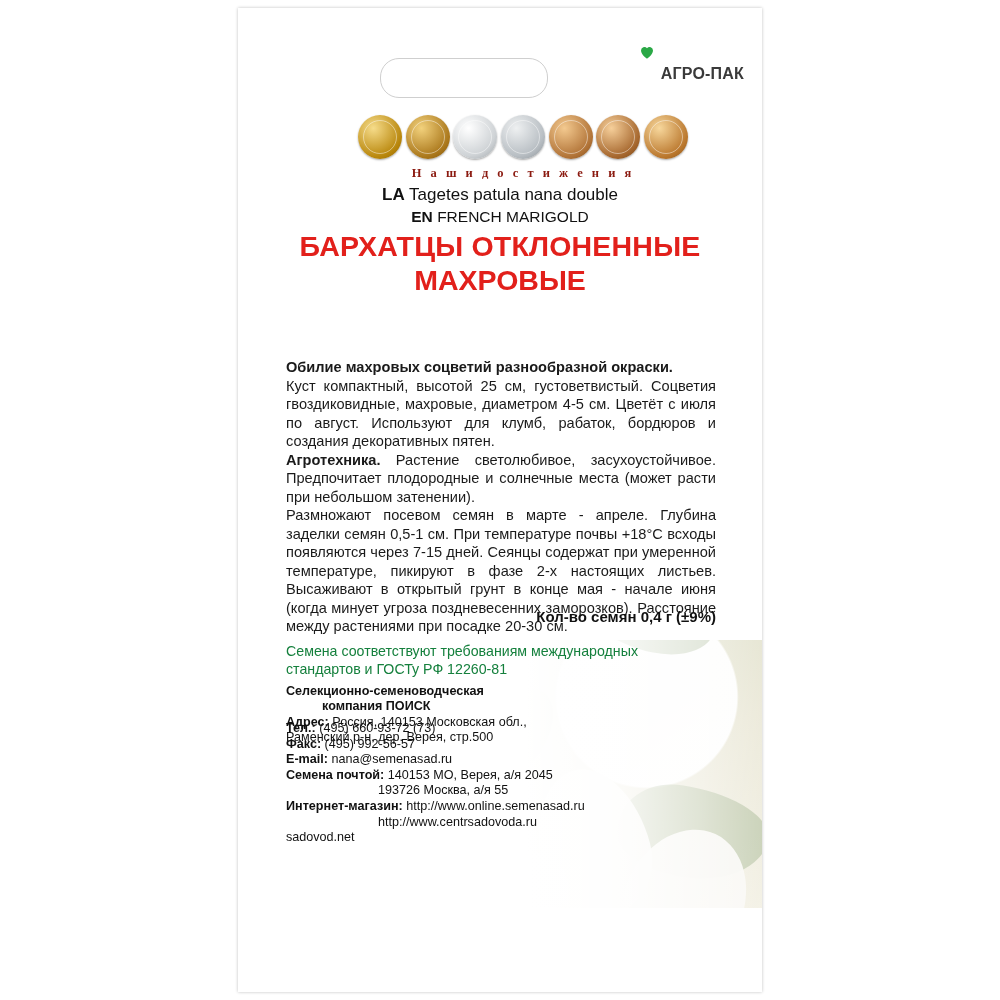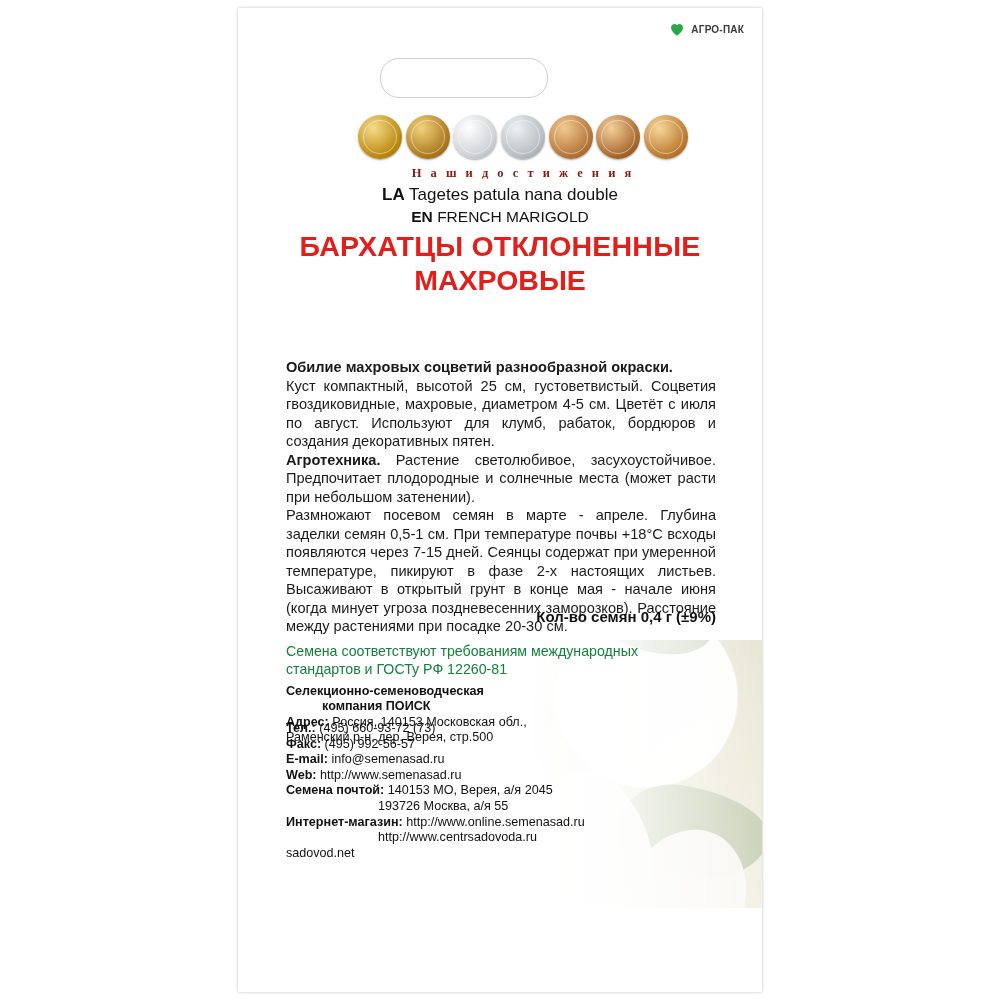--- a/index.html
+++ b/index.html
@@ -95,24 +95,25 @@
   .agropak {
     position: absolute;
     right: 18px;
     top: 12px;
     display: flex;
     align-items: center;
     gap: 5px;
   }
   .agropak .heart { width: 18px; height: 18px; display:block; }
   .agropak .txt {
-    font-size: 10px;
+    font-size: 16px;
     font-weight: bold;
     color: #3a3a3a;
     letter-spacing: .2px;
+    margin-top: 45px;
   }
 
   
   .medals {
     position: absolute;
     left: 120px;
     top: 100px;
     width: 330px;
     height: 58px;
     display: flex;
@@ -342,25 +343,21 @@
       <div>
         <span class="lbl">Тел.:</span>
         <span>(495) 660-93-72 (73)</span>
       </div>
       <div>
         <span class="lbl">Факс:</span>
         <span>(495) 992-56-57</span>
       </div>
       <div>
         <span class="lbl">E-mail:</span>
-        <span>info@semenasad.ru</span>
-      </div>
-      <div>
-        <span class="lbl">Web:</span>
-        <span>http://www.semenasad.ru</span>
+        <span>nana@semenasad.ru</span>
       </div>
       <div>
         <span class="lbl">Семена почтой:</span>
         <span>140153 МО, Верея, а/я 2045</span>
       </div>
       <div>
         <span class="indent">193726 Москва, а/я 55</span>
       </div>
       <div>
         <span class="lbl">Интернет-магазин:</span>

